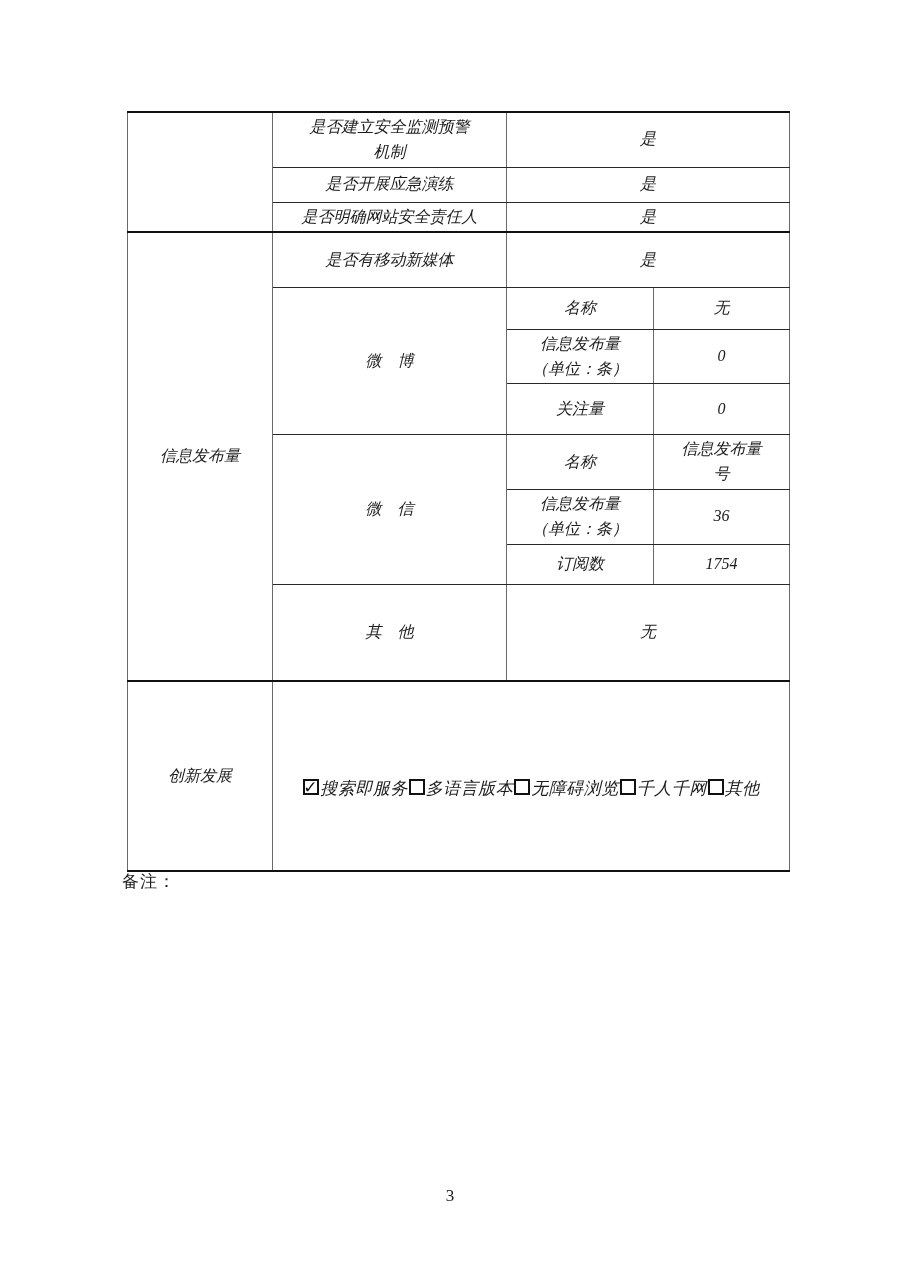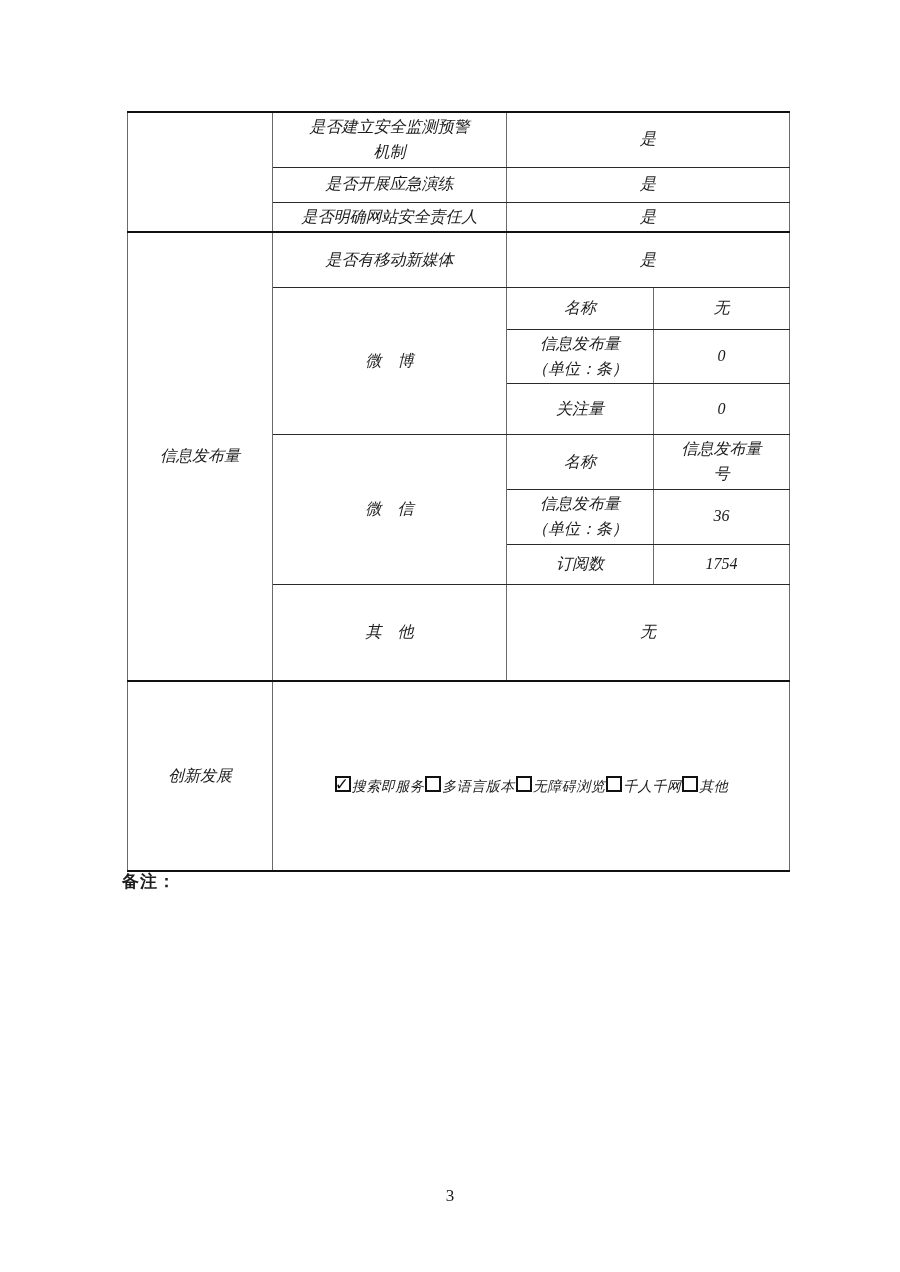--- a/index.html
+++ b/index.html
@@ -19,34 +19,34 @@
   }
   table.report td{
     border-top:1px solid #2a2a2a;border-bottom:1px solid #2a2a2a;
     border-left:1px solid #6a6a6a;border-right:1px solid #6a6a6a;
     text-align:center;vertical-align:middle;
     padding:2px 8px;line-height:1.55;
     white-space:pre-line;
   }
   tr.section-start td{border-top:2px solid #111;margin-top:40px;}
   td.value-col{padding:2px 12px;}
-  td.checkbox-cell{text-align:left;padding-left:34px;font-size:14px;letter-spacing:0.5px;}
+  td.checkbox-cell{text-align:left;padding-left:34px;font-size:17px;letter-spacing:0.5px;}
   .cb{
     display:inline-block;width:12px;height:12px;
     border:2px solid #111;background:#fff;
     vertical-align:-1px;margin:0 1px;position:relative;
   }
   .cb.checked::after{
     content:"✓";position:absolute;left:-2px;top:-7px;
     font-weight:bold;font-size:17px;color:#111;
     font-family:"DejaVu Sans",sans-serif;
   }
   .remark{
     position:absolute;left:122px;top:870px;
-    font-size:17px;font-weight:bold;letter-spacing:1px;
+    font-size:17px;font-weight:normal;letter-spacing:1px;
   }
   .page-number{
     position:absolute;left:0;right:0;top:1186px;
     text-align:center;font-size:17px;
   }
 </style>
 </head>
 <body>
 
 <div class="page">

